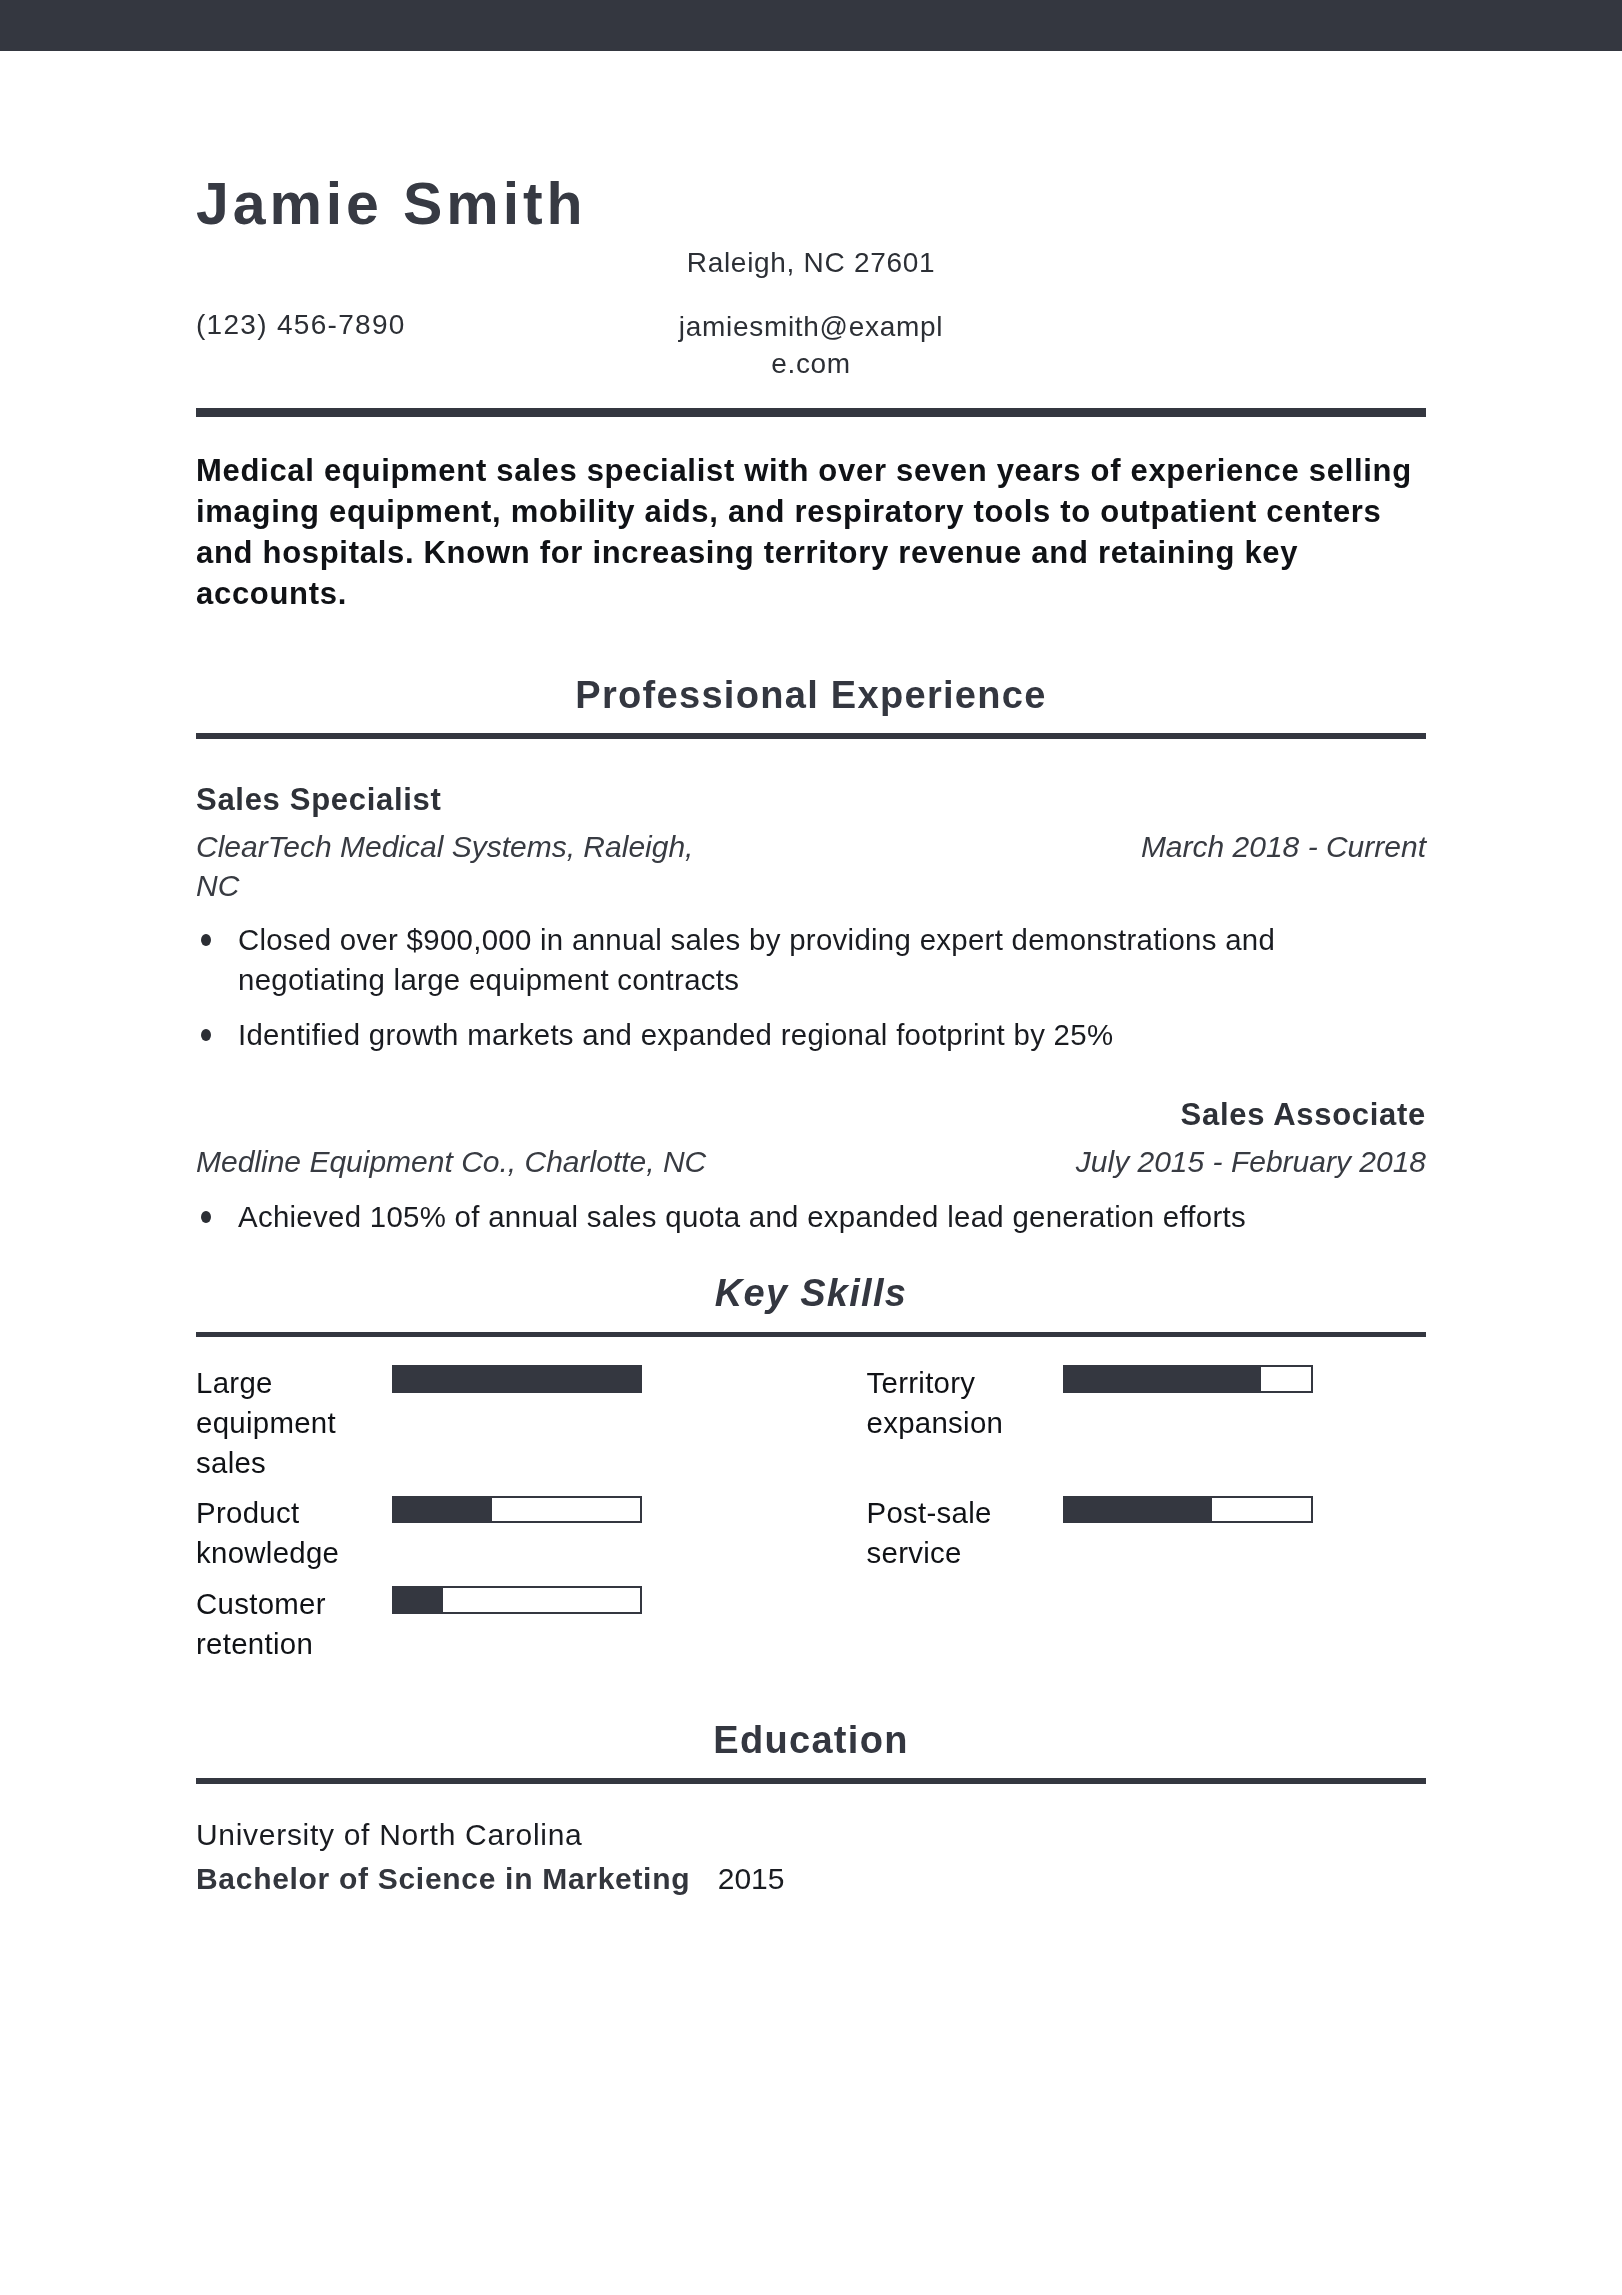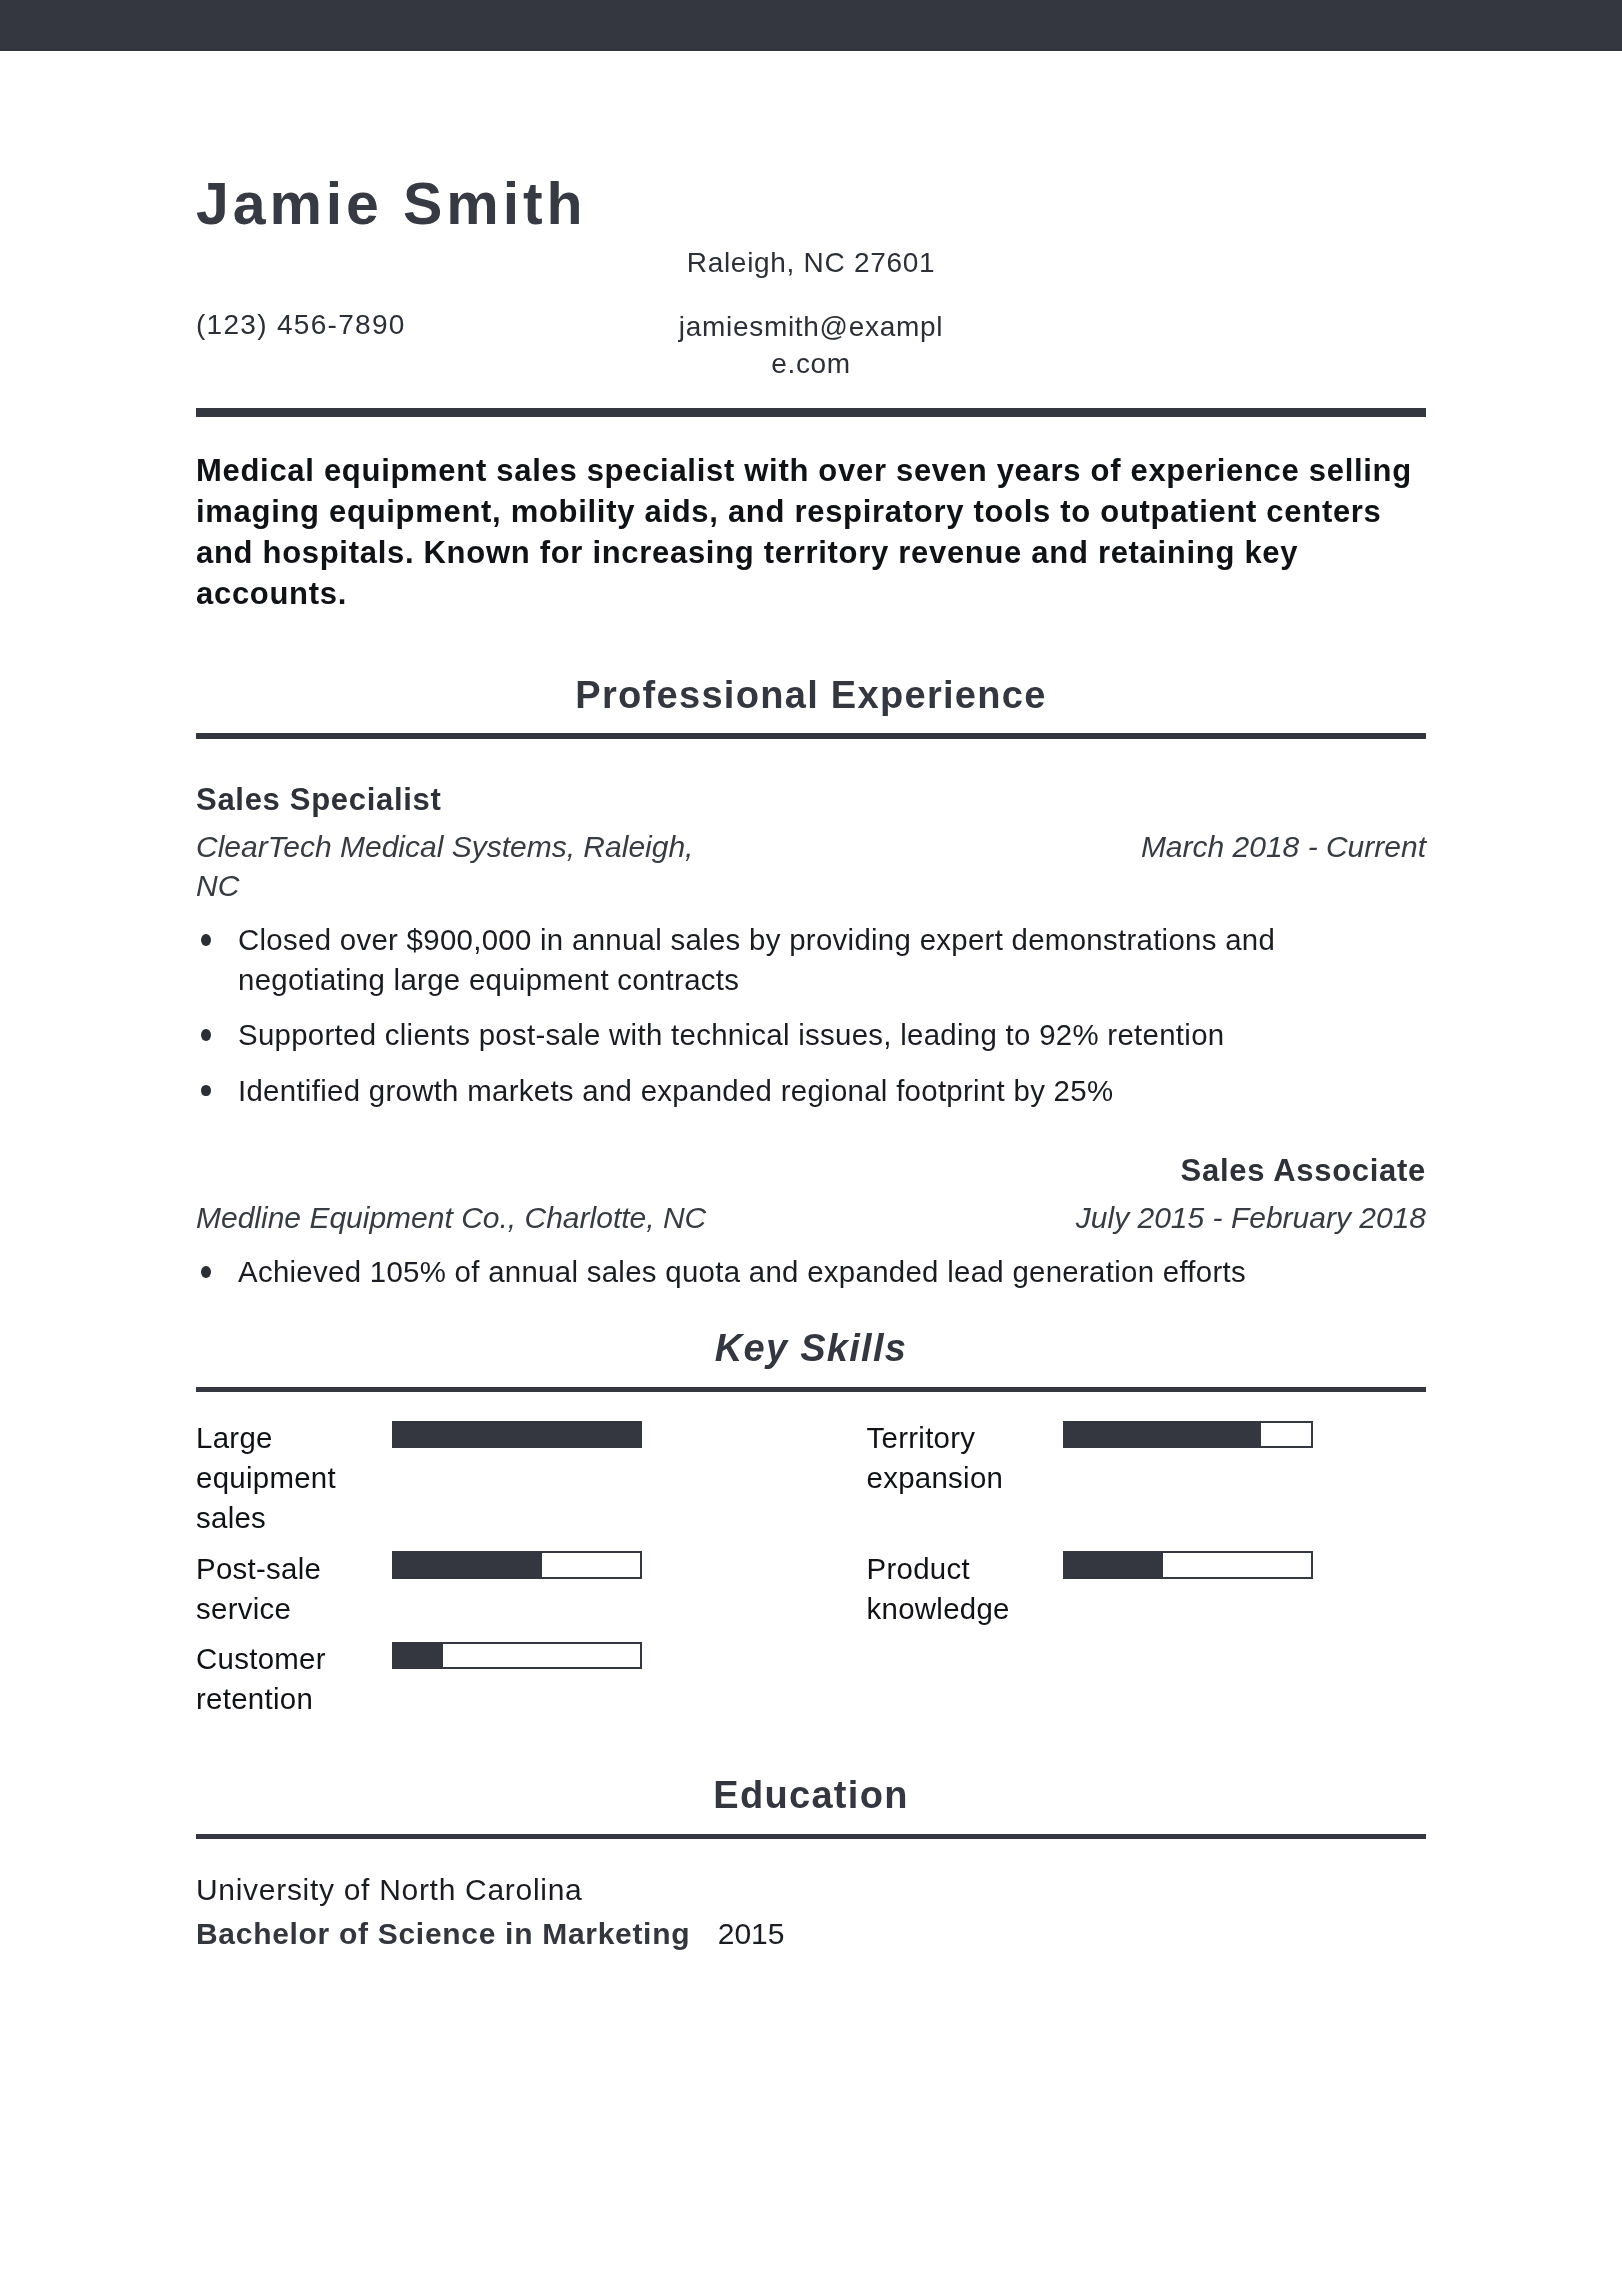--- a/index.html
+++ b/index.html
@@ -101,21 +101,20 @@
       <div class="rule"></div>
 
       <div>
         <div class="job-title">Sales Specialist</div>
         <div class="job-meta">
           <div class="company">ClearTech Medical Systems, Raleigh, NC</div>
           <div class="dates">March 2018 - Current</div>
         </div>
         <ul class="bullets">
           <li>Closed over $900,000 in annual sales by providing expert demonstrations and negotiating large equipment contracts</li>
-          <li>Supported clients post-sale with technical issues, leading to 92% retention</li>
           <li>Identified growth markets and expanded regional footprint by 25%</li>
         </ul>
       </div>
 
       <div>
         <div class="job-title second">Sales Associate</div>
         <div class="job-meta">
           <div class="company">Medline Equipment Co., Charlotte, NC</div>
           <div class="dates">July 2015 - February 2018</div>
         </div>
@@ -136,29 +135,29 @@
               <div class="skill-fill" style="width: 100%;"></div>
             </div>
         </div>
         <div class="skill">
           <div class="skill-label">Territory expansion</div>
           <div class="skill-bar">
               <div class="skill-fill" style="width: 80%;"></div>
             </div>
         </div>
         <div class="skill">
+          <div class="skill-label">Product knowledge</div>
+          <div class="skill-bar">
+              <div class="skill-fill" style="width: 40%;"></div>
+            </div>
+        </div>
+        <div class="skill">
           <div class="skill-label">Post-sale service</div>
           <div class="skill-bar">
               <div class="skill-fill" style="width: 60%;"></div>
-            </div>
-        </div>
-        <div class="skill">
-          <div class="skill-label">Product knowledge</div>
-          <div class="skill-bar">
-              <div class="skill-fill" style="width: 40%;"></div>
             </div>
         </div>
         <div class="skill">
           <div class="skill-label">Customer retention</div>
           <div class="skill-bar">
               <div class="skill-fill" style="width: 20%;"></div>
             </div>
         </div>
       </div>
     </section>

